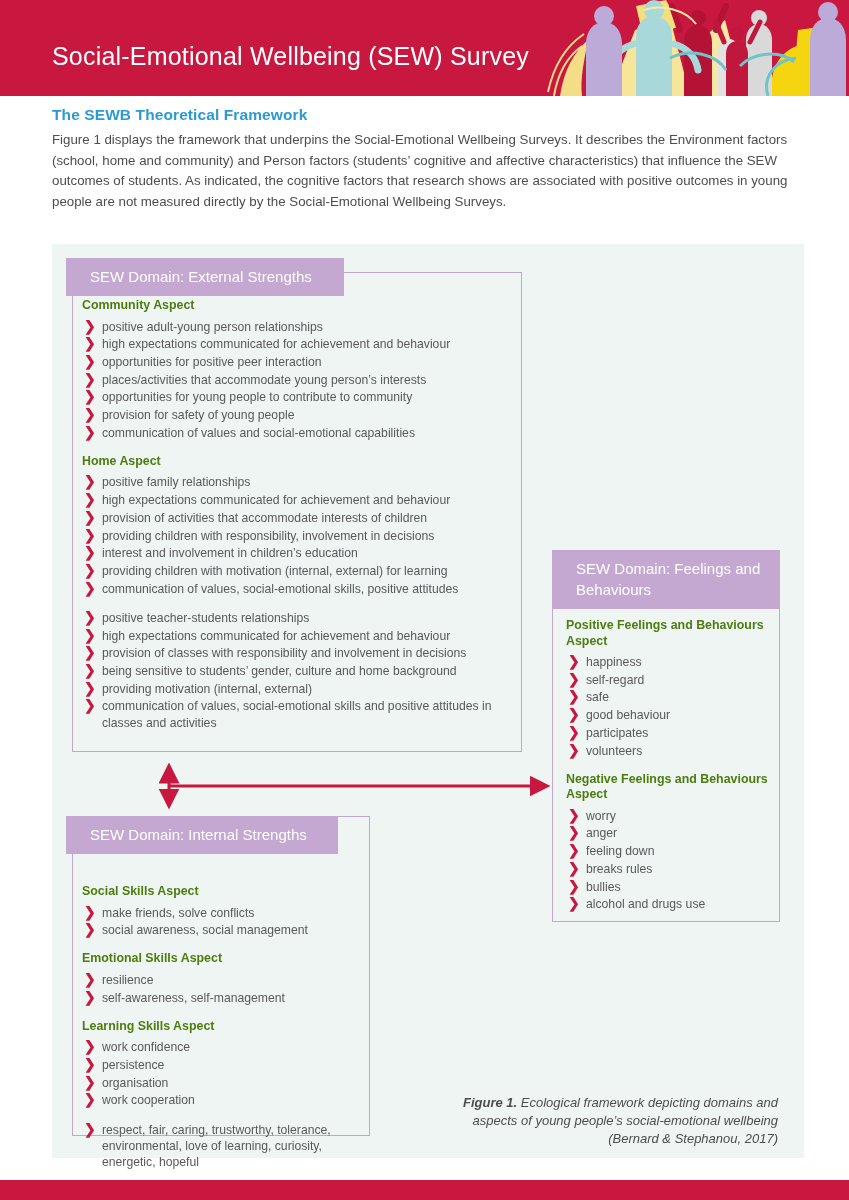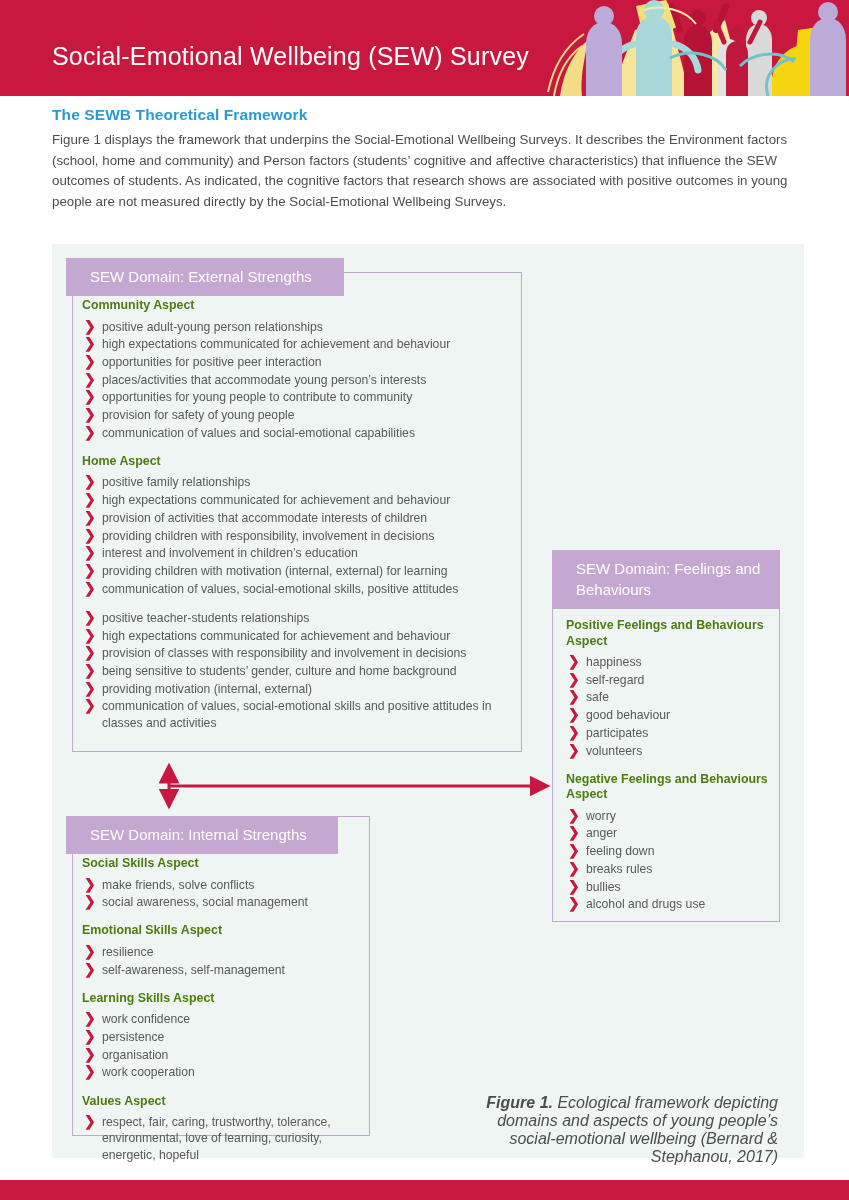--- a/index.html
+++ b/index.html
@@ -152,40 +152,40 @@
   #box-internal {
     left: 20px; top: 572px;
     width: 298px; height: 320px;
   }
   #title-internal {
     left: 14px; top: 572px;
     width: 272px;
   }
   #content-internal {
     position: absolute;
-    left: 30px; top: 612px;
+    left: 30px; top: 640px;
     width: 276px;
   }
 
   
   .arrows {
     position: absolute;
     left: 0; top: 0;
     width: 752px; height: 914px;
     pointer-events: none;
   }
 
   
   .caption {
     position: absolute;
     left: 396px;
     top: 850px;
     width: 330px;
     text-align: right;
-    font-size: 16px;
+    font-size: 13px;
     line-height: 18px;
     font-style: italic;
     color: #4d4d4d;
   }
   .caption b { font-style: italic; font-weight: bold; }
 
   
   .footer-bar {
     position: absolute;
     left: 0; bottom: 0;
@@ -343,21 +343,20 @@
       <div class="aspect-heading">Learning Skills Aspect</div>
       <ul class="bullet-list">
         <li class="bullet-item"><span class="chev">❯</span><span>work confidence</span></li>
         <li class="bullet-item"><span class="chev">❯</span><span>persistence</span></li>
         <li class="bullet-item"><span class="chev">❯</span><span>organisation</span></li>
         <li class="bullet-item"><span class="chev">❯</span><span>work cooperation</span></li>
       </ul>
     </div>
 
     <div class="aspect-group">
-      <div class="aspect-heading">Values Aspect</div>
       <ul class="bullet-list">
         <li class="bullet-item"><span class="chev">❯</span><span>respect, fair, caring, trustworthy, tolerance, environmental, love of learning, curiosity, energetic, hopeful</span></li>
       </ul>
     </div>
 
   </div>
 
   <svg class="arrows" viewBox="0 0 752 914" xmlns="http://www.w3.org/2000/svg">
     <defs>
       <marker id="arrowEnd" markerWidth="7" markerHeight="7" refX="5.5" refY="3.5" orient="auto">

